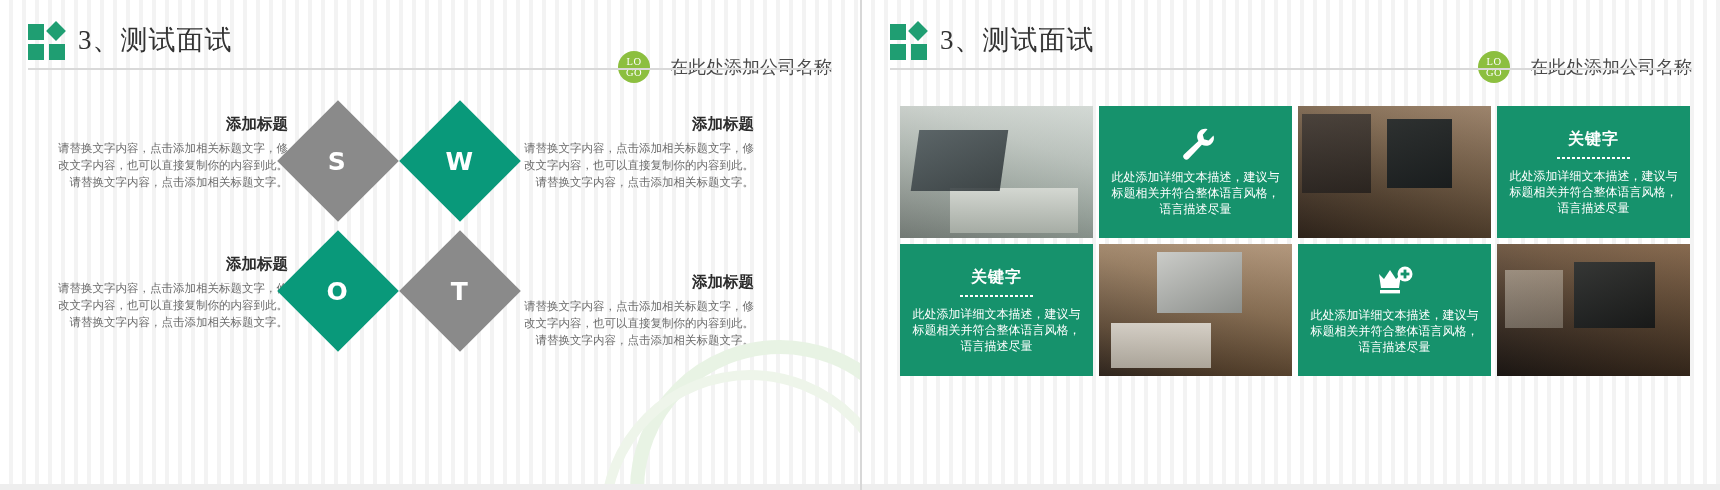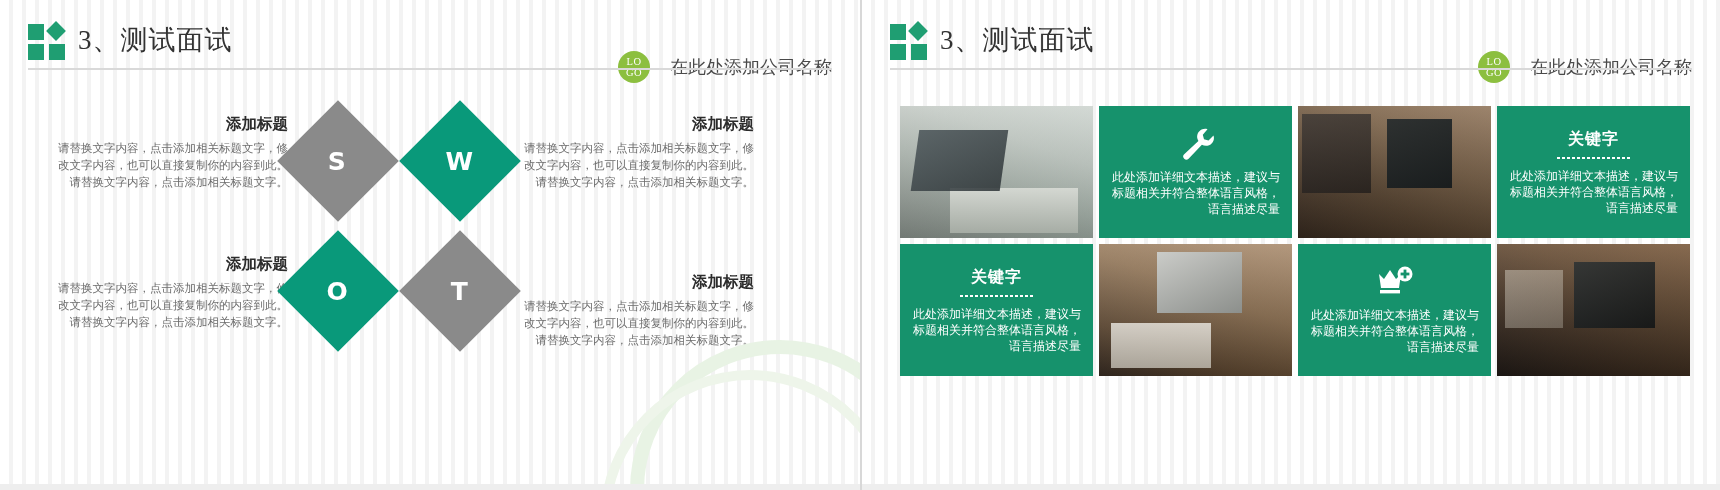--- a/index.html
+++ b/index.html
@@ -182,21 +182,21 @@
   }
   .cell { position: relative; overflow: hidden; }
   .cell.green {
     background: #16926c;
     color: #ffffff;
     display: flex;
     flex-direction: column;
     align-items: center;
     justify-content: center;
     padding: 8px 12px;
-    text-align: right;
+    text-align: center;
   }
   .cell-icon { margin-bottom: 8px; }
   .cell-icon svg { display: block; }
   .cell-title {
     font-size: 16px;
     font-weight: bold;
     letter-spacing: 1px;
     margin-bottom: 7px;
   }
   .dot-rule {

